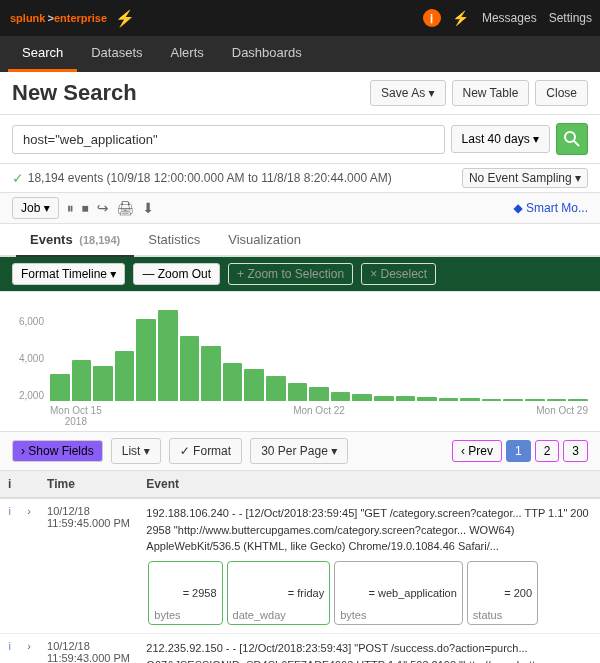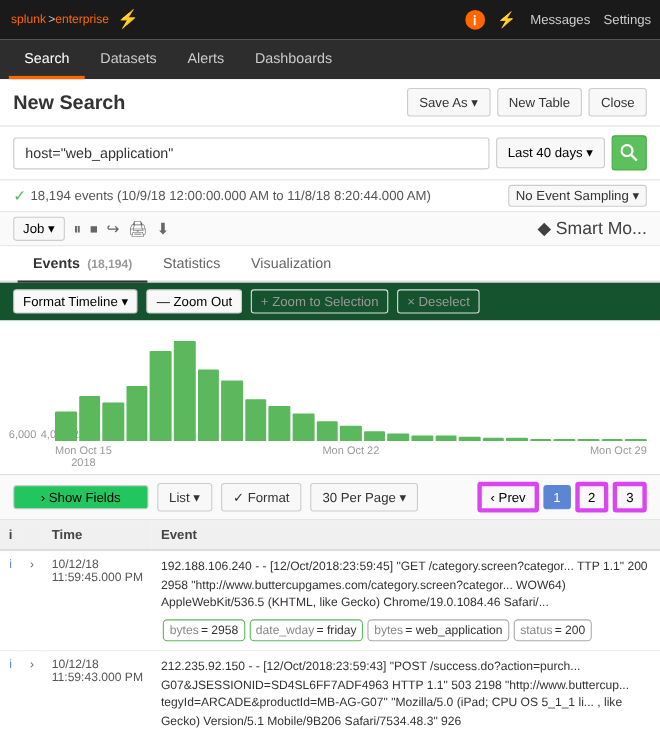--- a/index.html
+++ b/index.html
@@ -53,21 +53,21 @@
 
     
     .search-header {
       display: flex;
       align-items: center;
       justify-content: space-between;
       padding: 8px 12px;
       border-bottom: 1px solid #e0e0e0;
     }
     .search-title {
-      font-size: 18px;
+      font-size: 22px;
       font-weight: bold;
       color: #333;
     }
     .header-buttons { display: flex; gap: 6px; align-items: center; }
     .btn {
       padding: 5px 10px;
       border: 1px solid #ccc;
       background: #f8f8f8;
       border-radius: 3px;
       cursor: pointer;
@@ -147,21 +147,21 @@
       border: 1px solid #ccc; 
       background: #f8f8f8; 
       border-radius: 3px; 
       cursor: pointer; 
       font-size: 12px; 
       display: flex; 
       align-items: center; 
       gap: 3px; 
     }
     .job-icon { font-size: 14px; color: #666; cursor: pointer; }
-    .smart-mode { color: #404040; font-size: 16px; margin-left: auto; }
+    .smart-mode { color: #1d4ed8; font-size: 12px; margin-left: auto; }
 
     
     .content-tabs {
       display: flex;
       border-bottom: 2px solid #e0e0e0;
       padding: 0 16px;
       background: #fff;
     }
     .content-tab {
       padding: 8px 14px;
@@ -207,21 +207,21 @@
       border-bottom: 1px solid #e0e0e0;
       background: #fff;
     }
     .y-axis {
       position: absolute;
       left: 8px;
       top: 24px;
       bottom: 30px;
       width: 40px;
       display: flex;
-      flex-direction: row;
+      flex-direction: column;
       justify-content: space-between;
       align-items: flex-end;
     }
     .y-label { font-size: 10px; color: #999; padding-right: 4px; }
     .chart-inner {
       height: 100%;
       position: relative;
     }
     .bars-container {
       display: flex;
@@ -248,39 +248,39 @@
     
     .results-toolbar {
       display: flex;
       align-items: center;
       padding: 6px 12px;
       gap: 8px;
       border-bottom: 1px solid #e0e0e0;
       background: #fafafa;
     }
     .show-fields-btn {
-      padding: 3px 24px;
+      padding: 3px 8px;
       border: 1px solid #ccc;
-      background: #22c55e;
+      background: #8b5cf6;
       border-radius: 3px;
       cursor: pointer;
       font-size: 12px;
       display: flex;
       align-items: center;
       gap: 4px;
     }
     .pagination {
       margin-left: auto;
       display: flex;
       align-items: center;
       gap: 4px;
     }
     .page-btn {
       padding: 3px 8px;
-      border: 4px solid #d946ef;
+      border: 1px solid #d946ef;
       background: #f8f8f8;
       border-radius: 3px;
       cursor: pointer;
       font-size: 12px;
     }
     .page-num {
       padding: 3px 8px;
       border: 1px solid #5c85d4;
       background: #5c85d4;
       color: white;
@@ -317,38 +317,38 @@
       align-items: center;
       border: 1.5px solid #5cb85c;
       border-radius: 4px;
       padding: 1px 5px;
       margin: 2px 2px;
       font-size: 11px;
       color: #333;
       background: #fff;
       white-space: nowrap;
     }
-    .field-pill .field-name { color: #888; }
+    .field-pill .field-name { color: #888; margin-top: 44px; }
     .field-pill .field-value { color: #333; margin-left: 2px; }
     .field-pill.status-border { border-color: #888; }
 
     .info-col {
       width: 16px;
       text-align: center;
       color: #5c85d4;
       font-size: 11px;
     }
   </style>
 </head>
 <body>
 
 <div class="top-nav">
   <div class="top-nav-left">
     <div class="splunk-logo">
-      <span style="color:#ff6600;font-weight:normal;text-align:right;">splunk<span style="color:#ccc;">&gt;</span>enterprise</span>
+      <span style="color:#ff6600;font-weight:bold;text-align:right;">splunk<span style="color:#ccc;">&gt;</span>enterprise</span>
     </div>
     <span class="top-nav-icon" style="color:#aaa;font-size:16px;">⚡</span>
   </div>
   <div class="top-nav-right">
     <div class="nav-dot">
       <span style="color:white;font-size:12px;font-weight:bold;">ℹ</span>
     </div>
     <span class="top-nav-icon" style="color:#aaa;">⚡</span>
     <a href="#">Messages</a>
     <a href="#">Settings</a>

